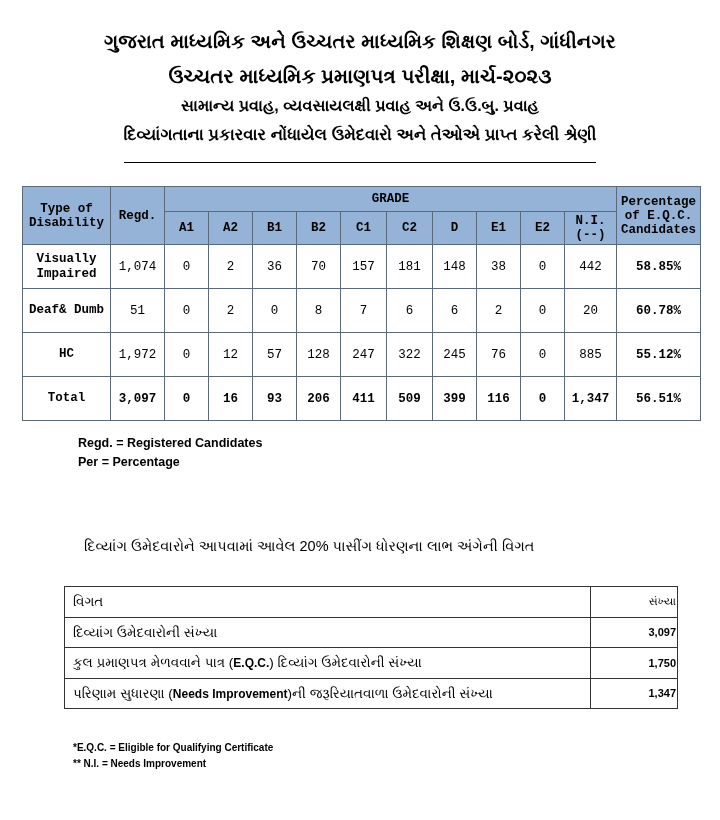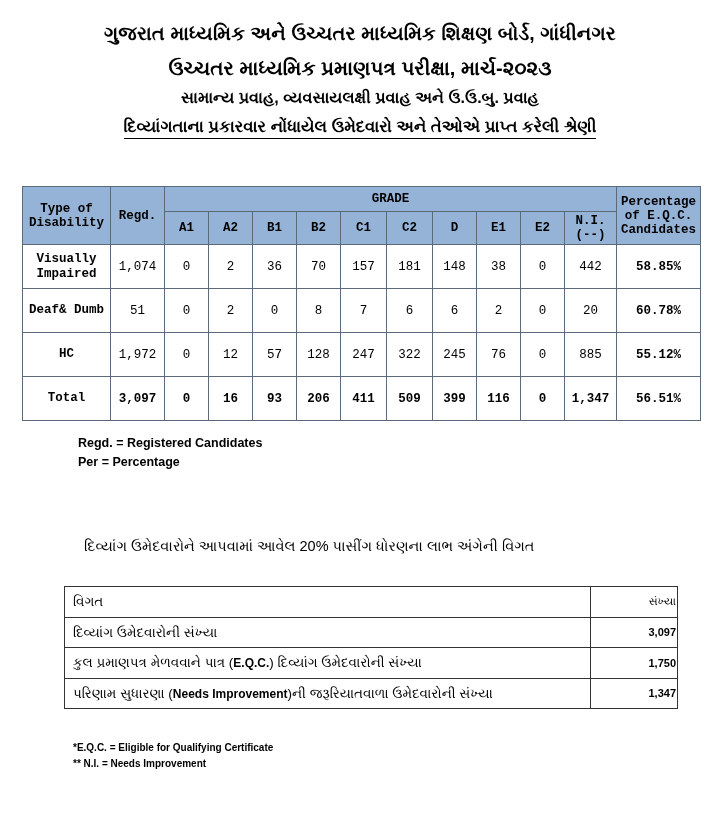--- a/index.html
+++ b/index.html
@@ -13,34 +13,35 @@
     font-family: "Liberation Sans", sans-serif;
     color: #000000;
     position: relative;
     overflow: hidden;
   }
 
   
   .heading-block {
     padding-top: 24px;
     text-align: center;
+    margin-top: 8px;
   }
   .title-line {
     font-weight: bold;
     color: #000;
     line-height: 1.0;
   }
   .title-1 { font-size: 19.5px; margin-bottom: 14px; letter-spacing: .1px; }
   .title-2 { font-size: 20px; margin-bottom: 12px; }
   .title-3 { font-size: 16px;   margin-bottom: 12px; }
   .title-4 {
     font-size: 16.5px;
     display: inline-block;
     border-bottom: 1.6px solid #000;
-    padding-bottom: 4px;
+    padding-bottom: 20px;
   }
 
   
   .grade-table-wrap {
     position: absolute;
     left: 22px;
     top: 186px;
     width: 676px;
     font-family: Liberation Mono, monospace;
   }

